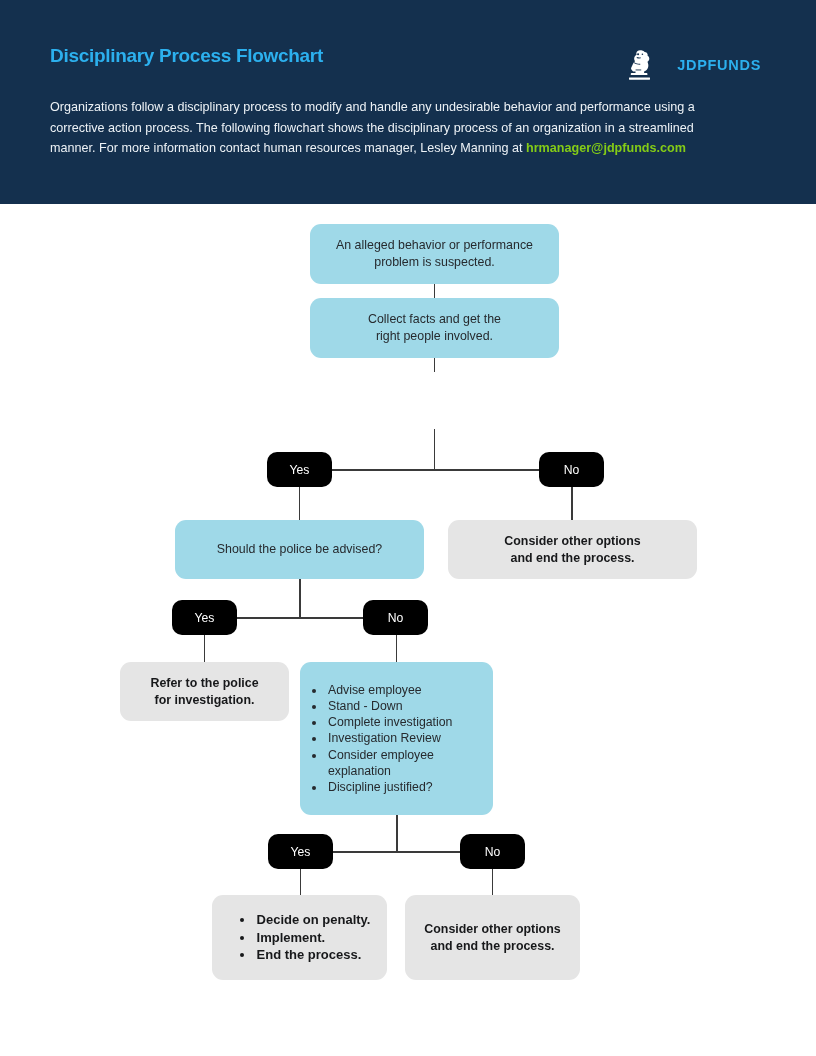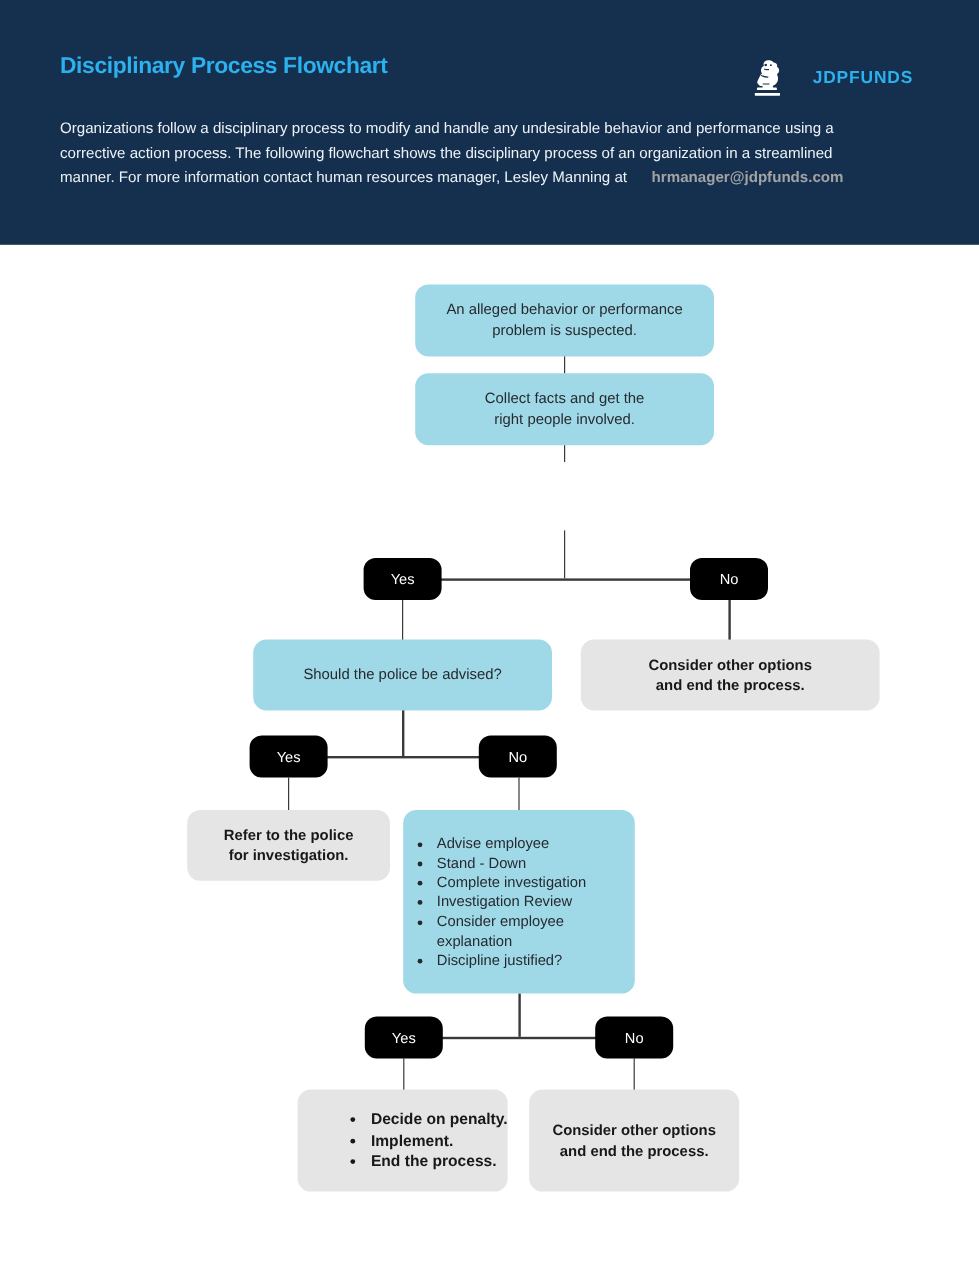--- a/index.html
+++ b/index.html
@@ -58,33 +58,31 @@
   #intro {
     position: absolute;
     left: 50px;
     top: 97px;
     width: 690px;
     font-size: 12.6px;
     line-height: 20.6px;
     color: #edf2f6;
   }
   #intro-email {
-    color: #a3a3a3;
+    color: #84cc16;
     font-weight: bold;
     text-decoration: none;
-    margin-left: 17px;
   }
 
   
   #chart {
     position: absolute;
-    left: 0; top: 205px;
+    left: 0; top: 192px;
     width: 724px;
     height: 852px;
-    margin-left: 36px;
   }
   .node {
     position: absolute;
     box-sizing: border-box;
     border-radius: 11px;
     display: flex;
     align-items: center;
     justify-content: center;
     text-align: center;
   }
@@ -102,21 +100,21 @@
     font-weight: bold;
   }
   .node.decision {
     background: #000000;
     color: #ffffff;
     font-size: 12.2px;
     border-radius: 10px;
     z-index: 3;
   }
   .node.listbox {
-    justify-content: flex-end;
+    justify-content: center;
     align-items: center;
   }
   .node ul {
     margin: 0;
     padding-left: 26px;
     text-align: left;
   }
   .node.blue ul li {
     font-size: 12.3px;
     line-height: 16.2px;

